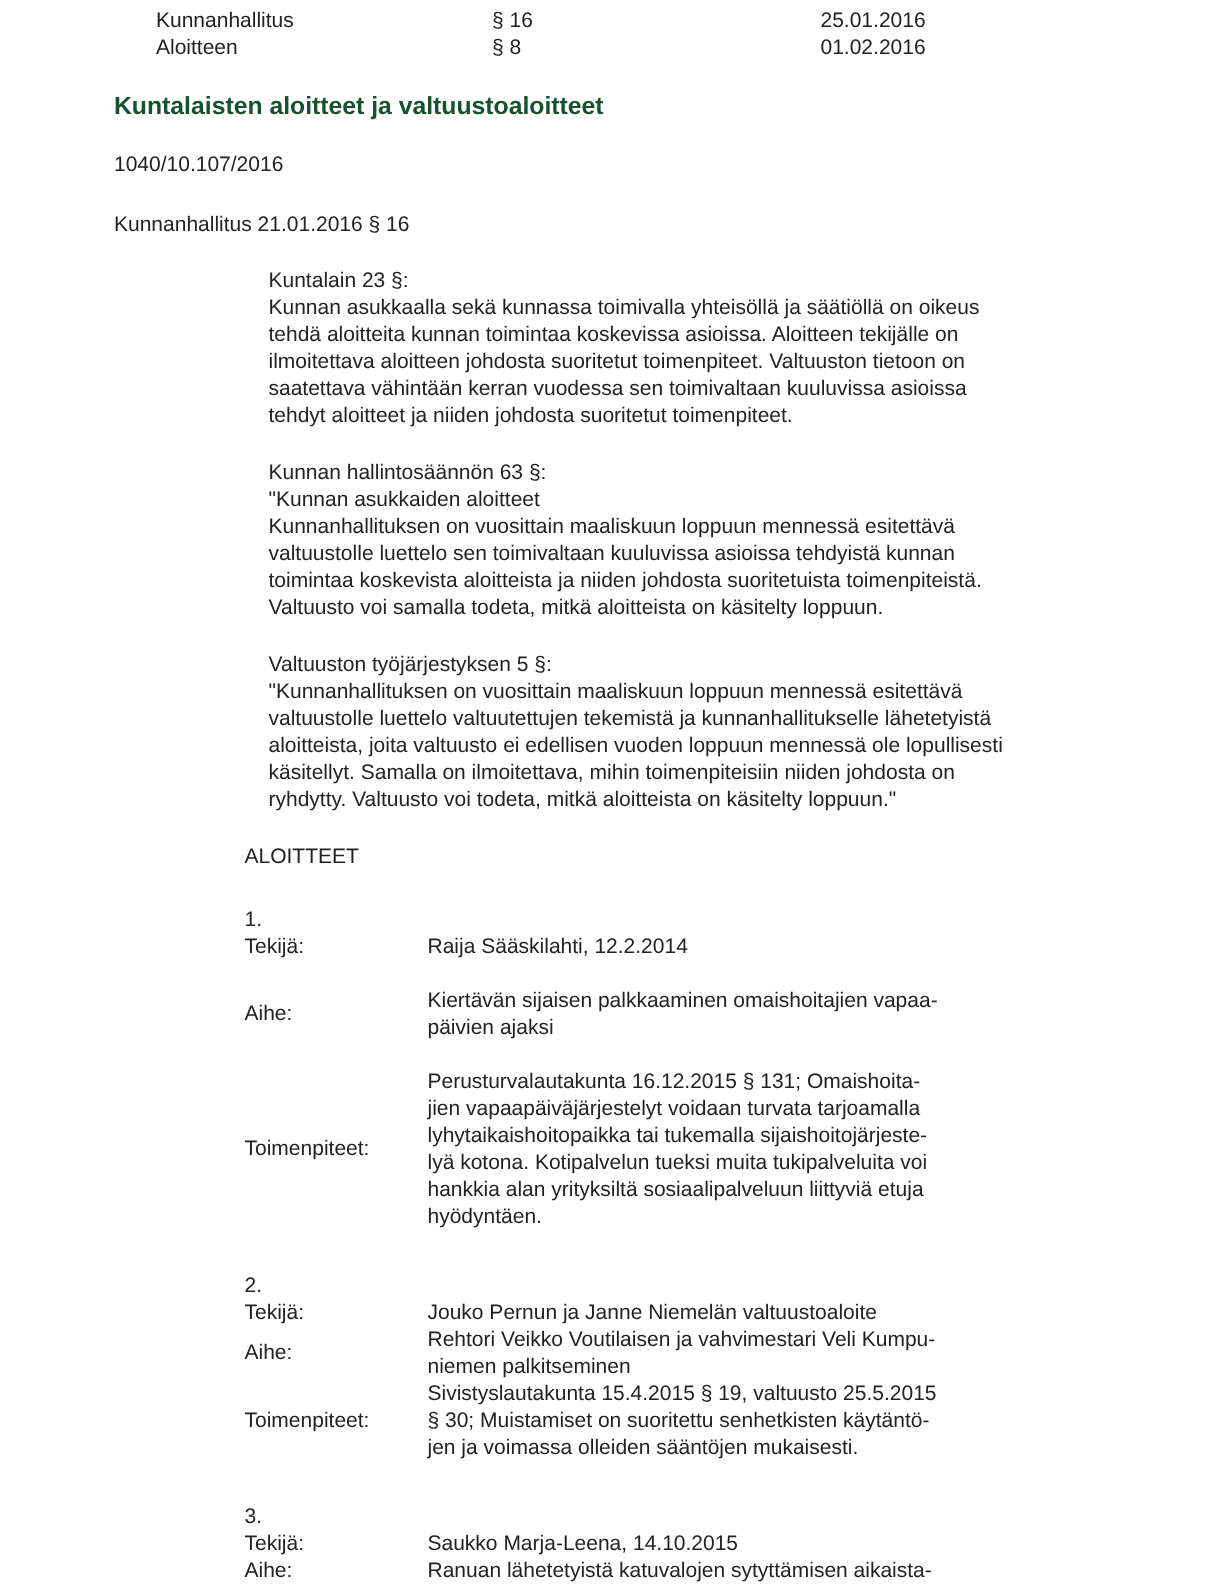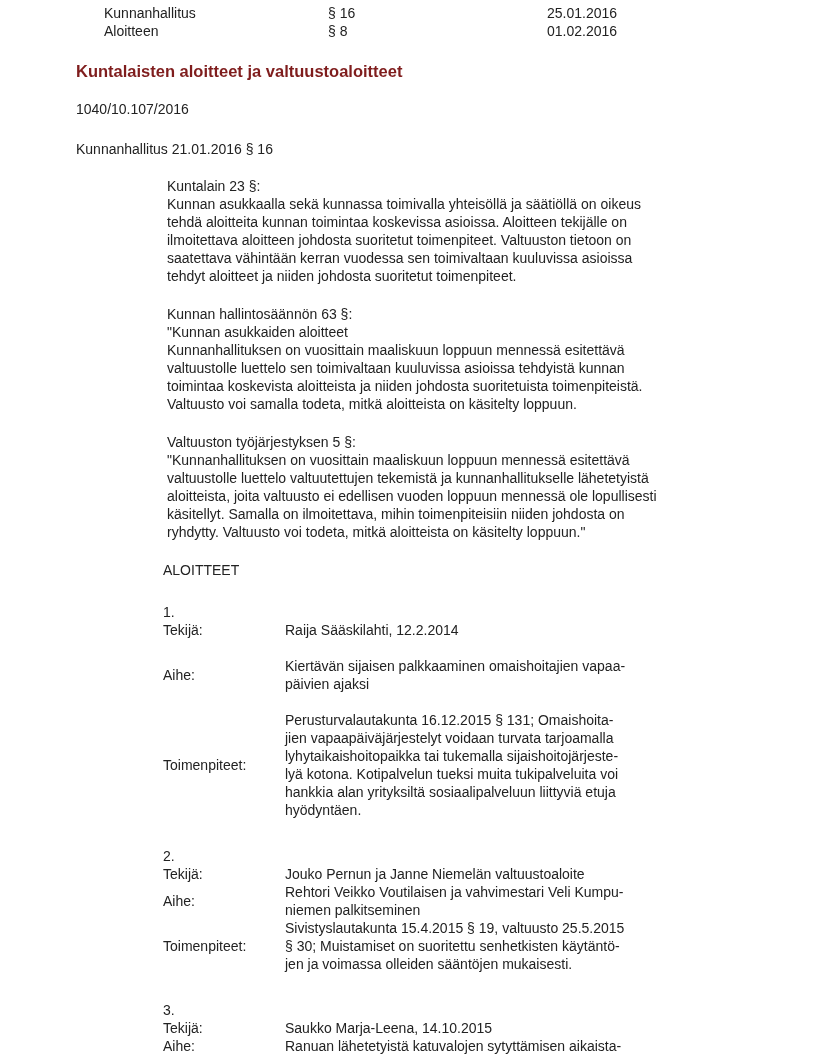--- a/index.html
+++ b/index.html
@@ -26,28 +26,28 @@
   .col-org { width: 224px; flex-shrink: 0; margin-left: 28px; }
   .col-section { width: 219px; flex-shrink: 0; }
   .col-date { flex: 1; }
   
   .doc-title {
     font-size: 16.5px;
     font-weight: bold;
     margin: 0;
     margin-top: 21px;
     line-height: 20px;
-    color: #7f1d1d;
+    color: #14532d;
   }
   .case-number { margin-top: 19px; }
   .section-heading { margin-top: 22px; }
   
   .body-indent { margin-left: 87px; margin-top: 19px; max-width: 575px; }
   .para {
-    margin: 0 0 20px 4px;
+    margin: 0 0 20px 16px;
     white-space: pre-line;
   }
   .subheading { margin-top: 3px; }
   
   .initiative { margin-top: 24px; }
   .initiative + .initiative { margin-top: 28px; }
   .initiative-3 { margin-top: 14px; }
   .init-number { }
   .def-row { display: flex; align-items: center; }
   .def-row.gap-after { margin-bottom: 18px; }

